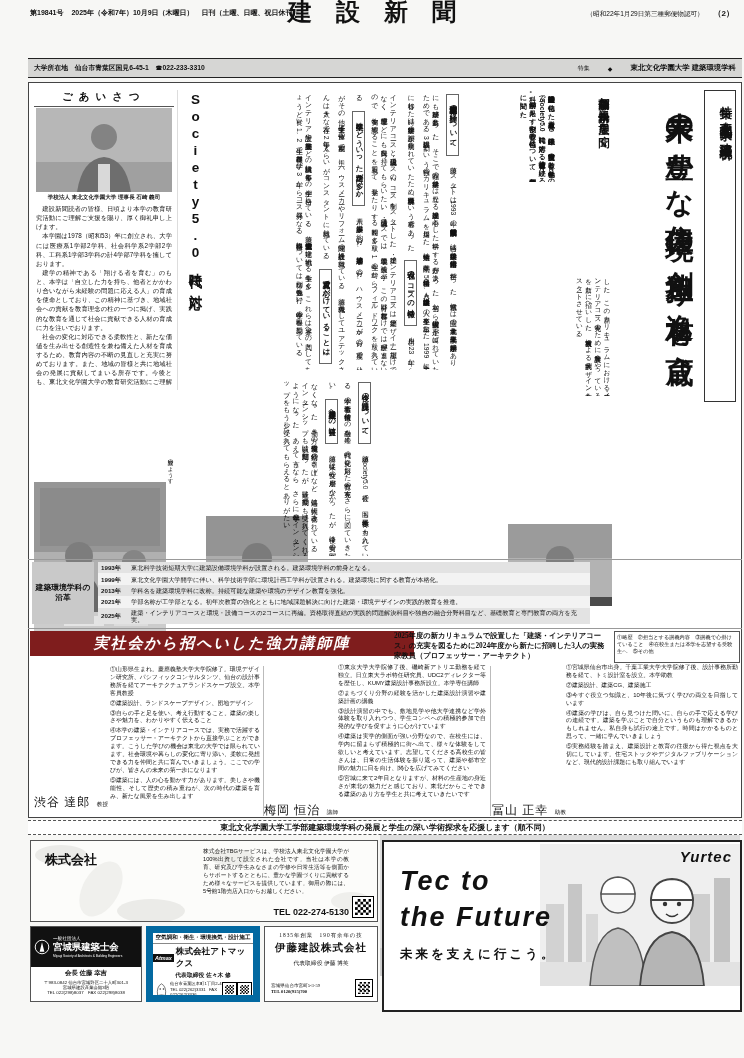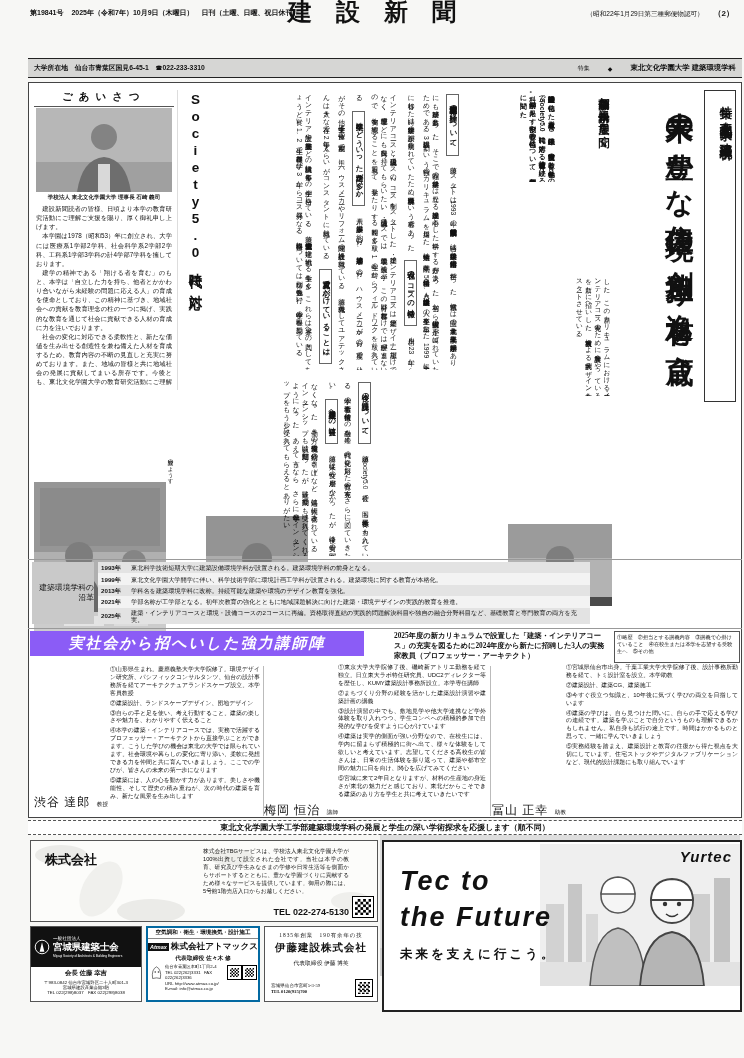--- a/index.html
+++ b/index.html
@@ -154,21 +154,21 @@
   </svg>
 </div>
 
 <div class="abs vtext" style="left:558px;top:90px;width:54px;height:92px;font-size:11px;font-weight:bold;line-height:17px;">須藤副学長と八十川学科長に展望を聞く</div>
 
 <div class="abs vtext" style="left:614px;top:90px;width:86px;height:322px;font-size:28px;font-weight:bold;line-height:42px;letter-spacing:3px;font-family:'Liberation Sans',sans-serif;">未来の豊かな住環境の創造担う逸材を育成</div>
 
 <div class="abs vtext" style="left:704px;top:90px;width:32px;height:312px;border:1.5px solid #333;font-size:12.5px;font-weight:bold;padding:5px 1px;letter-spacing:1px;background:#fff;">特集　東北文化学園大学　建築環境学科</div>
 
 <div class="abs thinrule" style="left:28px;top:559px;width:714px;height:1px;"></div>
-<div class="abs" style="left:32px;top:562px;width:62px;height:62px;background:#c9c9c9;display:flex;align-items:center;justify-content:center;text-align:right;font-size:7.8px;font-weight:normal;line-height:1.3;">
+<div class="abs" style="left:32px;top:562px;width:62px;height:62px;background:#c9c9c9;display:flex;align-items:center;justify-content:center;text-align:center;font-size:7.8px;font-weight:bold;line-height:1.3;">
   <span>建築環境学科の沿革</span>
 </div>
 <div class="abs" style="left:98px;top:562px;width:492px;height:62px;display:flex;flex-direction:column;">
   <div class="tl-row" style="flex:1;background:#e3e3e3;">
     <span class="yr">1993年</span>
     <span>東北科学技術短期大学に建築設備環境学科が設置される。建築環境学科の前身となる。</span>
   </div>
   <div class="tl-row" style="flex:1;background:#f3f3f3;">
     <span class="yr">1999年</span>
     <span>東北文化学園大学開学に伴い、科学技術学部に環境計画工学科が設置される。建築環境に関する教育が本格化。</span>
@@ -181,21 +181,21 @@
     <span class="yr">2021年</span>
     <span>学部名称が工学部となる。初年次教育の強化とともに地域課題解決に向けた建築・環境デザインの実践的教育を推進。</span>
   </div>
   <div class="tl-row" style="flex:1;background:#e3e3e3;">
     <span class="yr">2025年</span>
     <span>建築・インテリアコースと環境・設備コースの2コースに再編。資格取得直結の実践的問題解決科目や独自の融合分野科目など、基礎教育と専門教育の両方を充実。</span>
   </div>
 </div>
 
 <div class="abs thinrule" style="left:28px;top:628px;width:714px;height:1px;"></div>
-<div class="abs" style="left:30px;top:631px;width:334px;height:25px;background:#8b5cf6;color:#fff;display:flex;align-items:center;justify-content:center;">
+<div class="abs" style="left:30px;top:631px;width:384px;height:25px;background:#7f1d1d;color:#fff;display:flex;align-items:center;justify-content:center;">
   <span style="font-size:15px;font-weight:bold;font-style:italic;letter-spacing:2px;">実社会から招へいした強力講師陣</span>
 </div>
 <div class="abs" style="left:394px;top:631px;width:216px;height:38px;font-size:7.3px;font-weight:bold;line-height:1.35;overflow:hidden;font-family:Liberation Serif, serif;">2025年度の新カリキュラムで設置した「建築・インテリアコース」の充実を図るために2024年度から新たに招聘した3人の実務家教員（プロフェッサー・アーキテクト）</div>
 <div class="abs" style="left:614px;top:631px;width:126px;height:32px;border:1px solid #555;font-size:5.2px;line-height:1.35;padding:2px;overflow:hidden;">①略歴　②担当とする講義内容　③講義で心掛けていること　④在校生または本学を志望する受験生へ　⑤その他</div>
 
 <div class="abs thinrule" style="left:263px;top:666px;width:1px;height:150px;background:#bbb;"></div>
 <div class="abs thinrule" style="left:490px;top:666px;width:1px;height:150px;background:#bbb;"></div>
 
 <div class="abs" style="left:28px;top:792px;width:86px;text-align:center;">
   <span class="name-jp">渋谷 達郎</span>
@@ -260,21 +260,21 @@
       <div style="font-size:9.4px;font-weight:bold;">宮城県建築士会</div>
       <div style="font-size:3.2px;">Miyagi Society of Architects &amp; Building Engineers</div>
     </div>
   </div>
   <div style="text-align:center;font-size:6.4px;font-weight:bold;margin-top:2px;">会長 佐藤 幸吉</div>
   <div style="text-align:center;font-size:4.4px;margin-top:2px;">〒983-0842 仙台市宮城野区二十人町301-3</div>
   <div style="text-align:center;font-size:4.4px;">宮城県建設産業会館3階</div>
   <div style="text-align:center;font-size:4.4px;">TEL 022(298)8037　FAX 022(298)8038</div>
 </div>
 
-<div class="abs" style="left:146px;top:926px;width:114px;height:76px;border:2px solid #0369a1;background:#fff;overflow:hidden;">
+<div class="abs" style="left:146px;top:926px;width:114px;height:76px;border:7px solid #0369a1;background:#fff;overflow:hidden;">
   <div style="font-size:5.6px;font-weight:bold;text-align:center;border-bottom:1px solid #888;padding:1px 0;">空気調和・衛生・環境換気・設計施工</div>
   <div style="display:flex;align-items:center;justify-content:center;gap:2px;margin-top:2px;">
     <span style="background:#111;color:#fff;font-size:5.5px;font-style:italic;font-weight:bold;padding:1px 2px;">Atmax</span>
     <span style="font-size:8.6px;font-weight:bold;">株式会社アトマックス</span>
   </div>
   <div style="text-align:center;font-size:5.8px;font-weight:bold;margin-top:1px;">代表取締役 佐々木 修</div>
   <div style="display:flex;margin-top:1px;padding:0 2px;align-items:flex-start;">
     <svg width="13" height="16" viewBox="0 0 20 24" style="flex:0 0 auto;">
       <path d="M4 22 Q2 8 10 4 Q18 8 16 22 Q10 20 4 22 Z" fill="#fff" stroke="#333" stroke-width="1"></path>
       <circle cx="8" cy="12" r="1.2" fill="#333"></circle>

